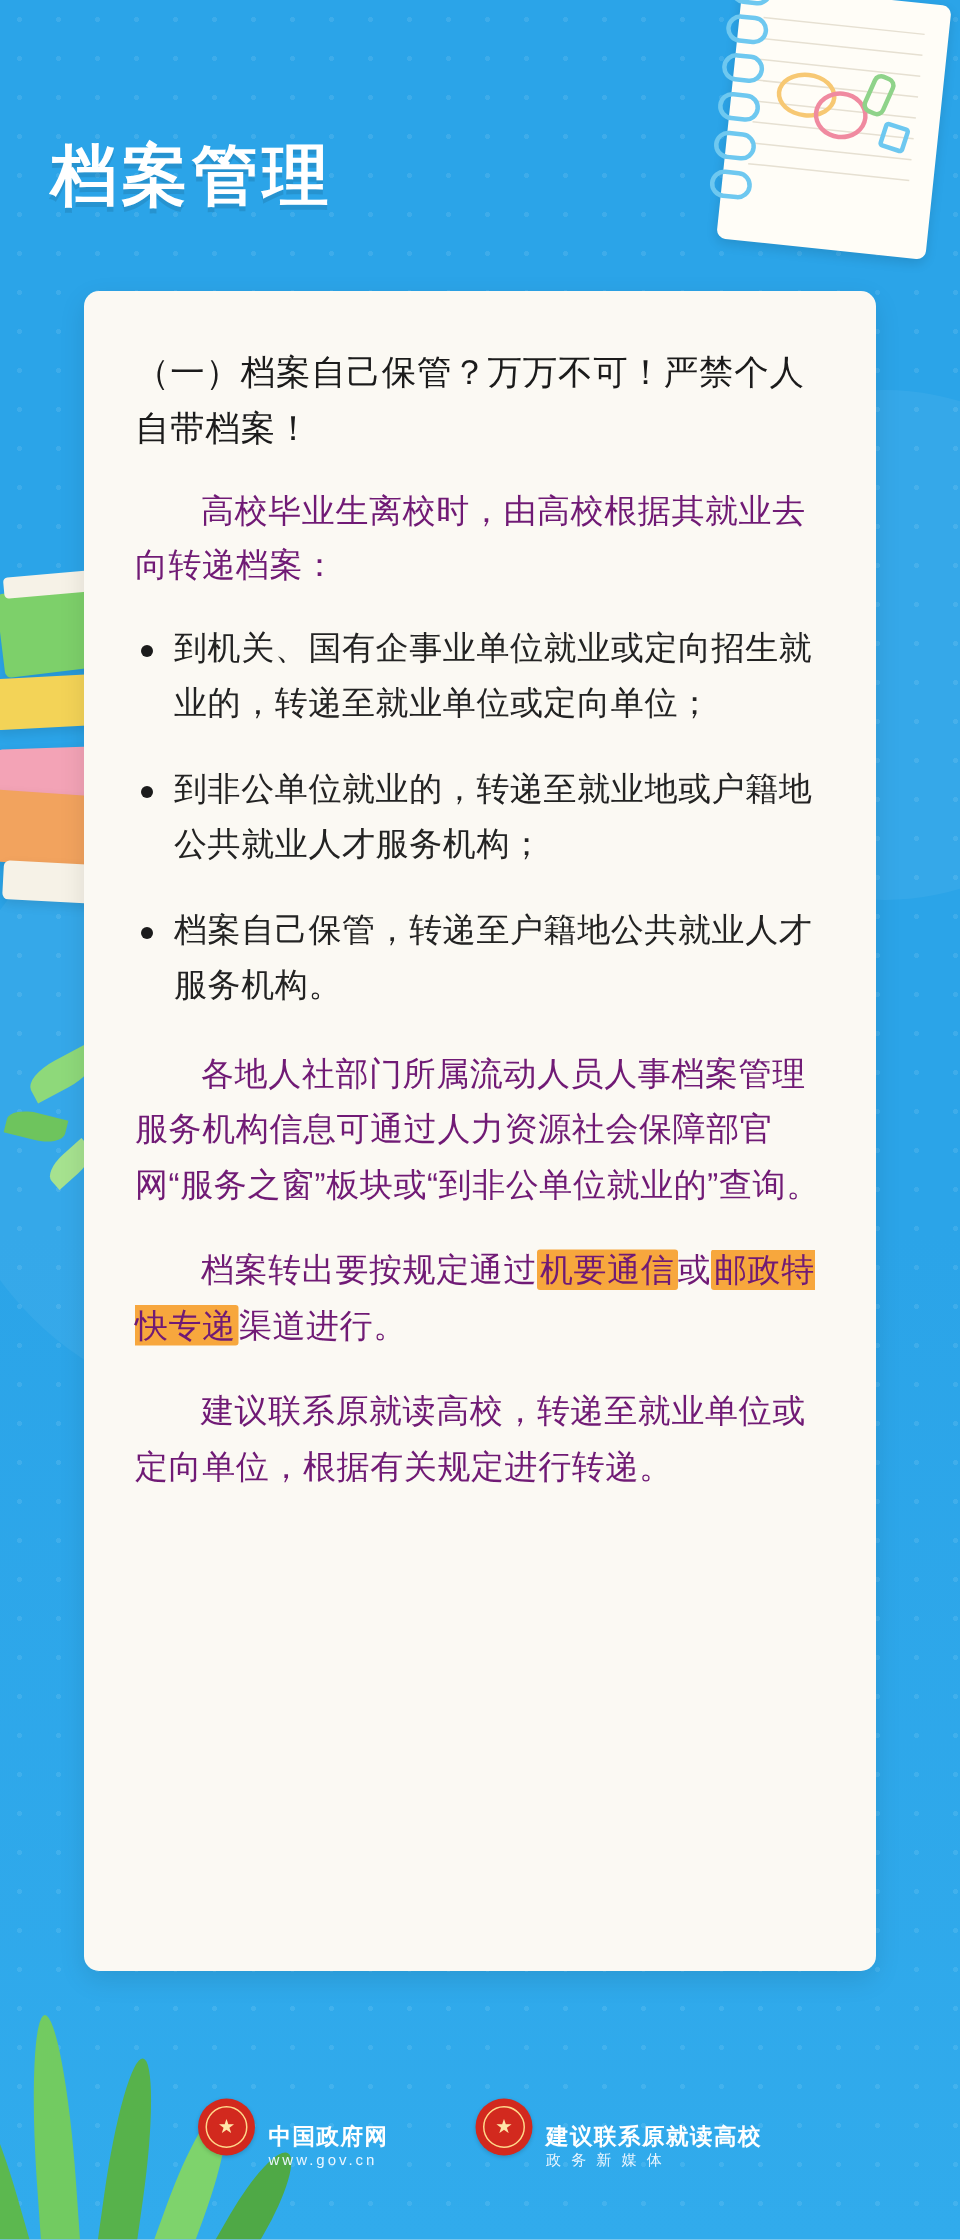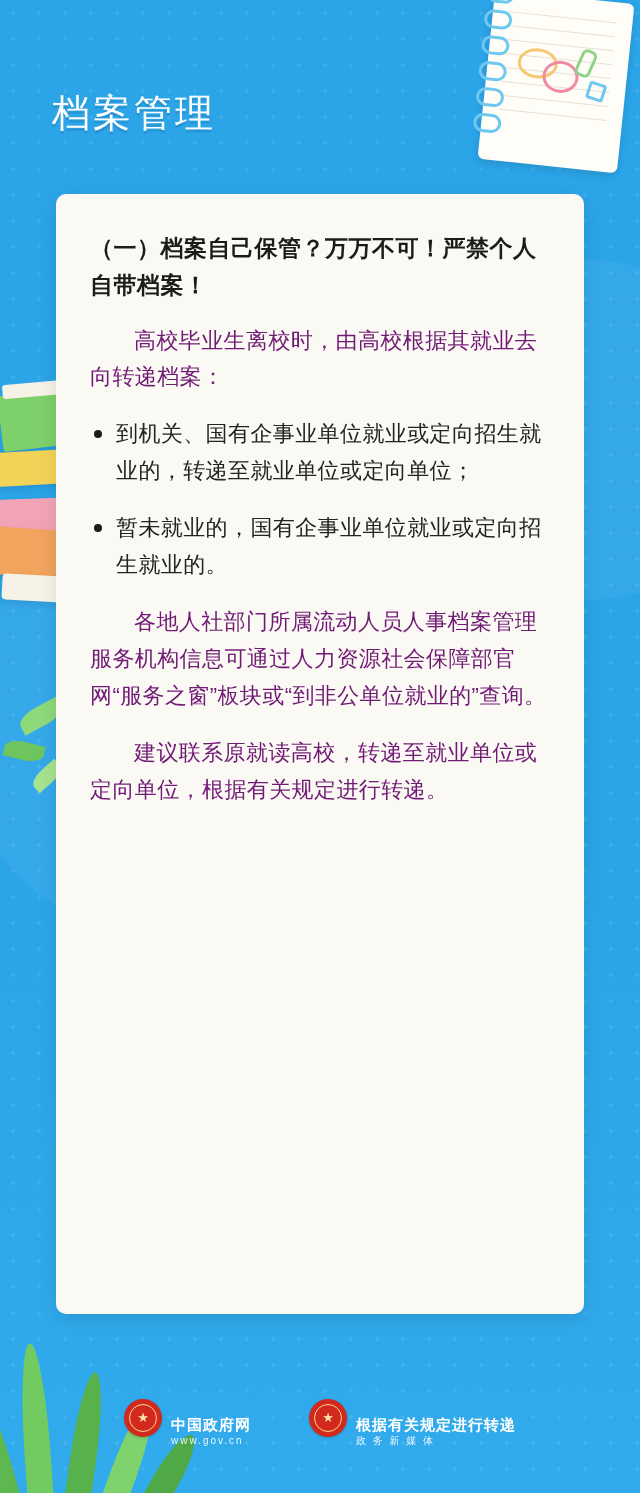--- a/index.html
+++ b/index.html
@@ -142,24 +142,24 @@
   }
   .b1 { left: 6px;  height: 120px; transform: rotate(-16deg); background:#5cb84f; }
   .b2 { left: 38px; height: 160px; transform: rotate(-4deg);  background:#72cb61; }
   .b3 { left: 74px; height: 132px; transform: rotate(8deg);   background:#57b24b; }
   .b4 { left: 110px;height: 104px; transform: rotate(20deg);  background:#7ed36c; }
   .b5 { left: 150px;height: 78px;  transform: rotate(30deg);  background:#4fa946; }
 
   
   .title {
     position: absolute;
-    left: 52px;
+    left: 34px;
     top: 88px;
-    font-size: 38px;
-    font-weight: normal;
+    font-size: 44px;
+    font-weight: bold;
     color: #ffffff;
     letter-spacing: 3px;
     text-shadow: 0 3px 0 rgba(0,0,0,0.10);
   }
 
   
   .card {
     position: absolute;
     left: 56px;
     top: 194px;
@@ -167,39 +167,40 @@
     height: 1120px;
     background: #fbf9f3;
     border-radius: 10px;
     box-shadow: 0 6px 18px rgba(0,0,0,0.10);
     box-sizing: border-box;
     padding: 36px 34px 30px 34px;
     overflow: hidden;
   }
   .h-item {
     font-size: 23px;
-    font-weight: bold;
+    font-weight: normal;
     color: #1b1b1b;
     line-height: 1.62;
     letter-spacing: .5px;
     margin: 0 0 18px 0;
   }
   .h-item.second { margin-top: 30px; }
   .para {
     font-size: 22px;
     color: #701a75;
     line-height: 1.68;
     letter-spacing: .4px;
     margin: 0 0 20px 0;
     text-indent: 2em;
   }
   ul.bullets {
     list-style: none;
     margin: 0 0 8px 0;
     padding: 0;
+    font-family: Liberation Mono, monospace;
   }
   ul.bullets li {
     position: relative;
     font-size: 22px;
     color: #232323;
     line-height: 1.68;
     letter-spacing: .4px;
     padding-left: 26px;
     margin-bottom: 20px;
   }
@@ -334,25 +335,29 @@
   <div class="title">档案管理</div>
 
   <div class="card">
 
     <p class="h-item">（一）档案自己保管？万万不可！严禁个人自带档案！</p>
 
     <p class="para">高校毕业生离校时，由高校根据其就业去向转递档案：</p>
 
     <ul class="bullets">
       <li>到机关、国有企事业单位就业或定向招生就业的，转递至就业单位或定向单位；</li>
-      <li>暂未就业的，国有企事业单位就业或定向招生就业的。</li>
+      <li>到非公单位就业的，转递至就业地或户籍地公共就业人才服务机构；</li>
+      <li>档案自己保管，转递至户籍地公共就业人才服务机构。</li>
     </ul>
 
     <p class="para">各地人社部门所属流动人员人事档案管理服务机构信息可通过人力资源社会保障部官网“服务之窗”板块或“到非公单位就业的”查询。</p>
 
+    <p class="para">
+      <span>档案转出要按规定通过</span><span class="hl">机要通信</span><span>或</span><span class="hl">邮政特快专递</span><span>渠道进行。</span>
+    </p>
 
 
     <p class="para">建议联系原就读高校，转递至就业单位或定向单位，根据有关规定进行转递。</p>
 
   </div>
 
   <div class="footer">
 
     <div class="logo-unit">
       <div class="seal">
@@ -362,20 +367,20 @@
         <div class="logo-main">中国政府网</div>
         <div class="logo-sub">www.gov.cn</div>
       </div>
     </div>
 
     <div class="logo-unit">
       <div class="seal">
         <div class="inner">★</div>
       </div>
       <div class="logo-text">
-        <div class="logo-main">根据有关规定进行转递</div>
+        <div class="logo-main">建议联系原就读高校</div>
         <div class="logo-sub">政 务 新 媒 体</div>
       </div>
     </div>
 
   </div>
 
 </div>
 
 </body></html>

